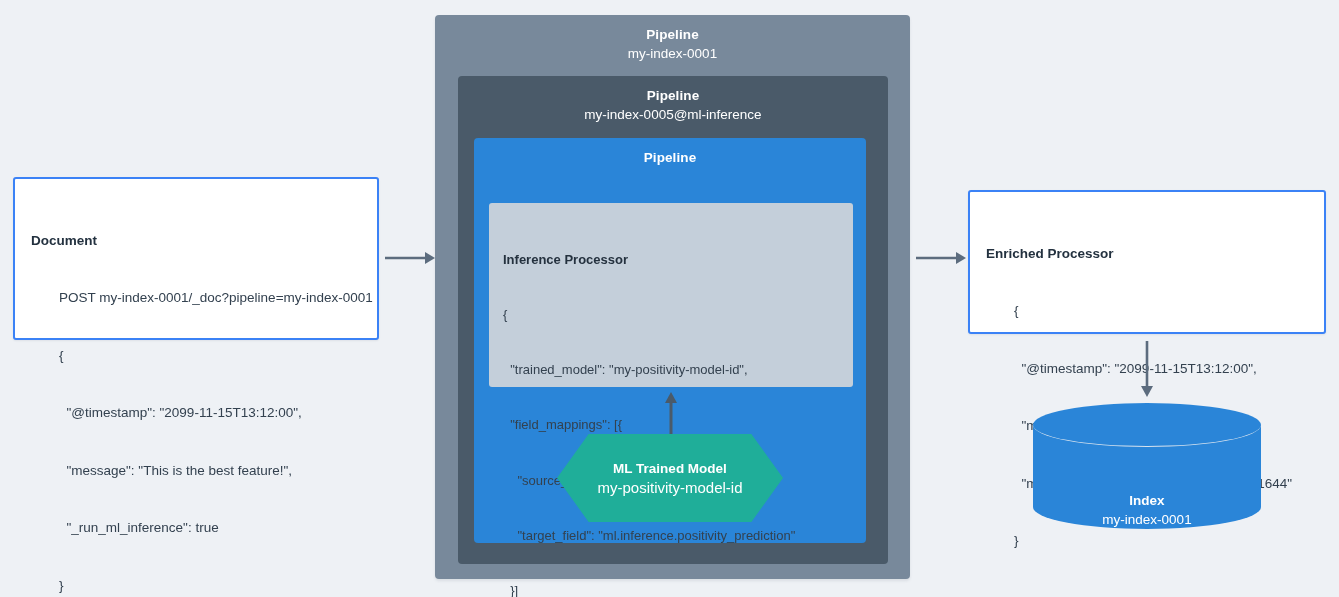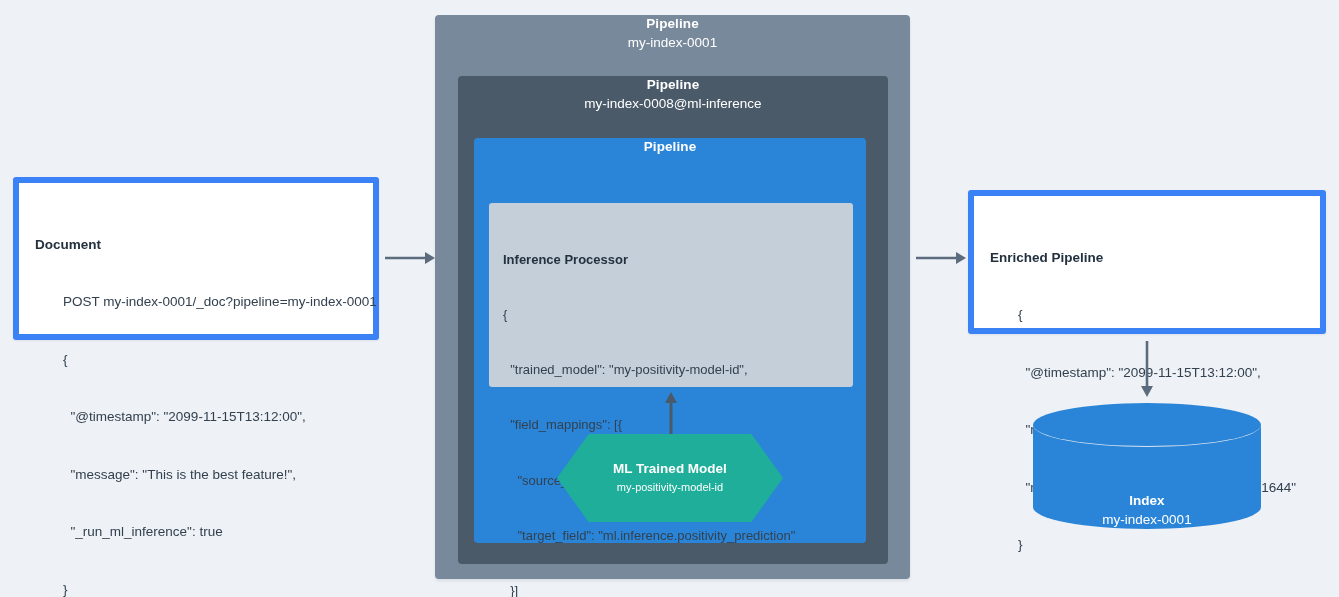--- a/index.html
+++ b/index.html
@@ -16,21 +16,21 @@
   #stage {
     position: relative;
     width: 1339px;
     height: 597px;
   }
 
   
   .doc-card {
     position: absolute;
     background: #ffffff;
-    border: 6px solid #3b82f6;
+    border: 2px solid #3b82f6;
     border-radius: 3px;
     box-sizing: border-box;
     box-shadow: 0 1px 2px rgba(40,55,75,0.08);
     padding: 14px 16px 14px 16px;
     color: #2b3949;
     font-size: 13.5px;
     line-height: 19px;
     white-space: pre;
   }
   .doc-card .doc-title {
@@ -58,20 +58,21 @@
   }
   .pipe-mid {
     background: #4a5a69;
   }
   .pipe-inner {
     background: #2a85d8;
   }
   .pipe-head {
     text-align: center;
     color: #ffffff;
+    padding-top: 11px;
   }
   .pipe-head .pl-label {
     display: block;
     font-weight: bold;
     font-size: 13.5px;
     line-height: 18px;
     letter-spacing: .1px;
   }
   .pipe-head .pl-name {
     display: block;
@@ -112,21 +113,21 @@
     align-items: center;
     justify-content: center;
     color: #ffffff;
   }
   .hexagon .hx-title {
     font-weight: bold;
     font-size: 13.5px;
     line-height: 19px;
   }
   .hexagon .hx-sub {
-    font-size: 11px;
+    font-size: 15px;
     line-height: 19px;
   }
 
   
   .cylinder {
     position: absolute;
   }
   .cylinder .cyl-body {
     position: absolute;
     left: 0;
@@ -210,21 +211,21 @@
   <div class="pipe pipe-outer" style="left:435px; top:15px; width:475px; height:564px;">
     <div class="pipe-head">
       <span class="pl-label">Pipeline</span>
       <span class="pl-name">my-index-0001</span>
     </div>
   </div>
 
   <div class="pipe pipe-mid" style="left:458px; top:76px; width:430px; height:488px;">
     <div class="pipe-head">
       <span class="pl-label">Pipeline</span>
-      <span class="pl-name">my-index-0008@ml-inference</span>
+      <span class="pl-name">my-index-0005@ml-inference</span>
     </div>
   </div>
 
   <div class="pipe pipe-inner" style="left:474px; top:138px; width:392px; height:405px;">
     <div class="pipe-head">
       <span class="pl-label">Pipeline</span>
     </div>
   </div>
 
   <div class="proc-card" style="left:489px; top:203px; width:364px; height:184px;">
@@ -251,21 +252,21 @@
   </div>
 
   <div class="arrow" style="left:916px; top:249px; width:50px; height:18px;">
     <svg width="50" height="18" viewBox="0 0 50 18">
       <line x1="0" y1="9" x2="40" y2="9" stroke="#5c6c7e" stroke-width="2.4"></line>
       <polygon points="40,3 50,9 40,15" fill="#5c6c7e"></polygon>
     </svg>
   </div>
 
   <div class="doc-card" style="left:968px; top:190px; width:358px; height:144px;">
-    <div class="doc-title">Enriched Pipeline</div>
+    <div class="doc-title">Enriched Processor</div>
     <div class="doc-line">{</div>
     <div class="doc-line">  "@timestamp": "2099-11-15T13:12:00",</div>
     <div class="doc-line">  "message": "This is the best feature!",</div>
     <div class="doc-line">  "ml.inference.positivity_prediction": "0.91644"</div>
     <div class="doc-line">}</div>
   </div>
 
   <div class="arrow" style="left:1138px; top:341px; width:18px; height:56px;">
     <svg width="18" height="56" viewBox="0 0 18 56">
       <line x1="9" y1="0" x2="9" y2="46" stroke="#5c6c7e" stroke-width="2.6"></line>

